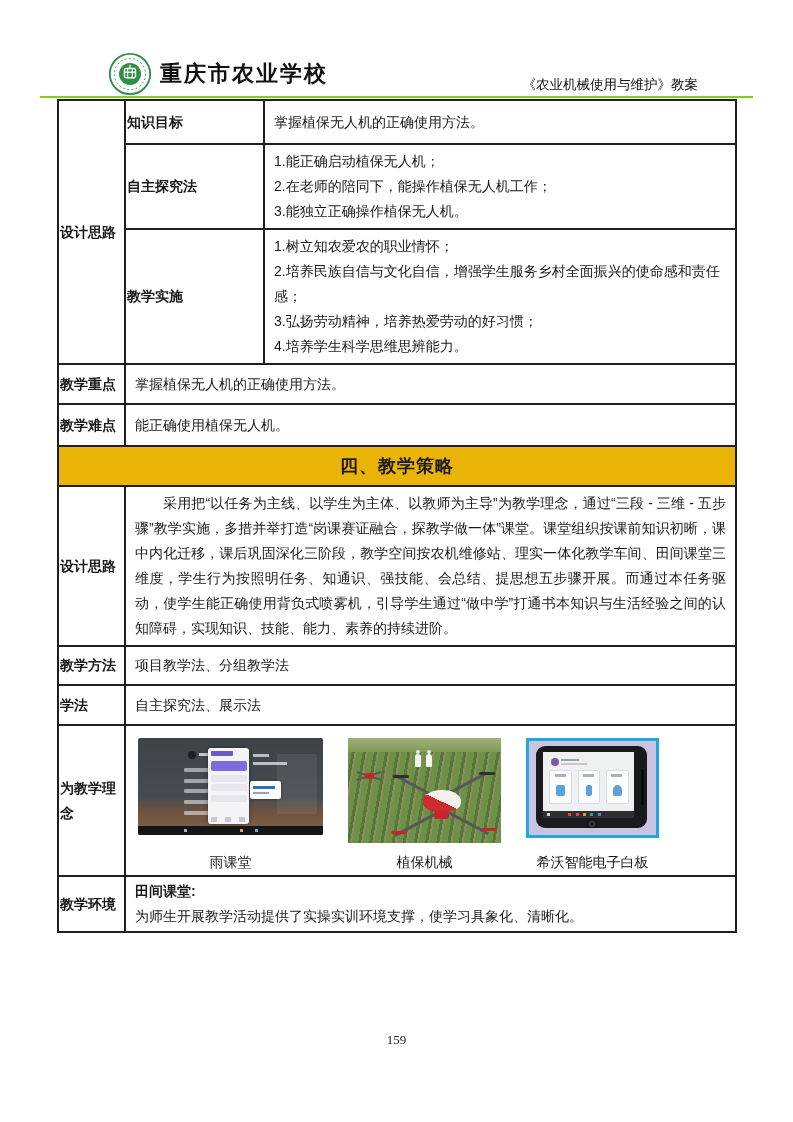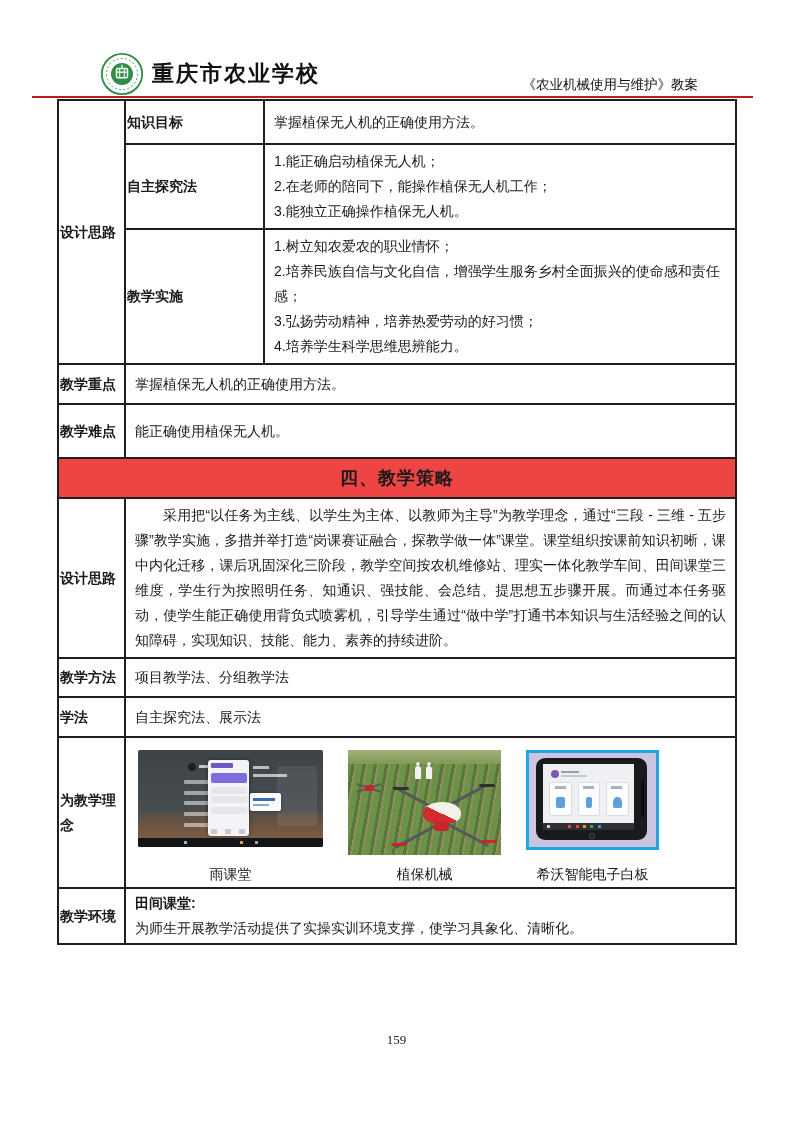--- a/index.html
+++ b/index.html
@@ -1,37 +1,37 @@
 <!DOCTYPE html>
 <html><head>
 <meta charset="utf-8">
 <style>
   * { margin:0; padding:0; box-sizing:border-box; }
   html,body { background:#ffffff; }
   body { font-family:"Liberation Sans", sans-serif; color:#1a1a1a; }
   .page { position:relative; width:793px; height:1122px; background:#fff; overflow:hidden; }
 
   
-  .header { position:absolute; left:32px; right:40px; top:52px; height:46px;
-            border-bottom:2px solid #b91c1c; }
+  .header { position:absolute; left:40px; right:40px; top:52px; height:46px;
+            border-bottom:2px solid #84cc16; }
   .brand { position:absolute; left:68px; top:0; display:flex; align-items:center; gap:8px; }
   .logo { width:44px; height:44px; }
   .school-name { font-family:"Liberation Serif", serif; font-weight:700; font-size:22px;
                  letter-spacing:2px; color:#111; }
   .doc-title { position:absolute; right:55px; bottom:2px; font-family:"Liberation Serif", serif;
                font-size:13.5px; color:#111; }
 
   
   .main-table { position:absolute; left:57px; top:99px; width:680px;
                 border-collapse:collapse; table-layout:fixed; }
   .main-table td { border:2px solid #1f1f1f; vertical-align:middle;
                    font-size:14px; line-height:25px; }
   td.lbl { text-align:left; font-weight:700; padding:2px 1px; }
   td.cnt { padding:4px 9px; }
-  td.banner-cell { background:#ef4444; text-align:center; font-weight:700;
+  td.banner-cell { background:#eab308; text-align:center; font-weight:700;
                    font-size:18px; letter-spacing:1px; padding:6px 0; }
   .para { text-align:justify; text-indent:2em; }
   .env-title { font-weight:700; }
 
   
   .res-row { display:flex; align-items:flex-start; padding:12px 0 0 12px; }
   .res-figure { display:flex; flex-direction:column; align-items:center; }
   .res-figure + .res-figure { margin-left:25px;justify-content:flex-end; }
   .res-imgbox { height:106px; display:flex; align-items:flex-start; }
   .res-caption { margin-top:6px; font-size:14px; }
@@ -156,21 +156,21 @@
         <div>3.弘扬劳动精神，培养热爱劳动的好习惯；</div>
         <div>4.培养学生科学思维思辨能力。</div>
       </td>
     </tr>
 
     <tr style="height:40px">
       <td class="lbl">教学重点</td>
       <td class="cnt" colspan="2">掌握植保无人机的正确使用方法。</td>
     </tr>
 
-    <tr style="height:54px">
+    <tr style="height:42px">
       <td class="lbl">教学难点</td>
       <td class="cnt" colspan="2">能正确使用植保无人机。</td>
     </tr>
 
     <tr style="height:40px">
       <td class="banner-cell" colspan="3">四、教学策略</td>
     </tr>
 
     <tr style="height:150px">
       <td class="lbl">设计思路</td>

